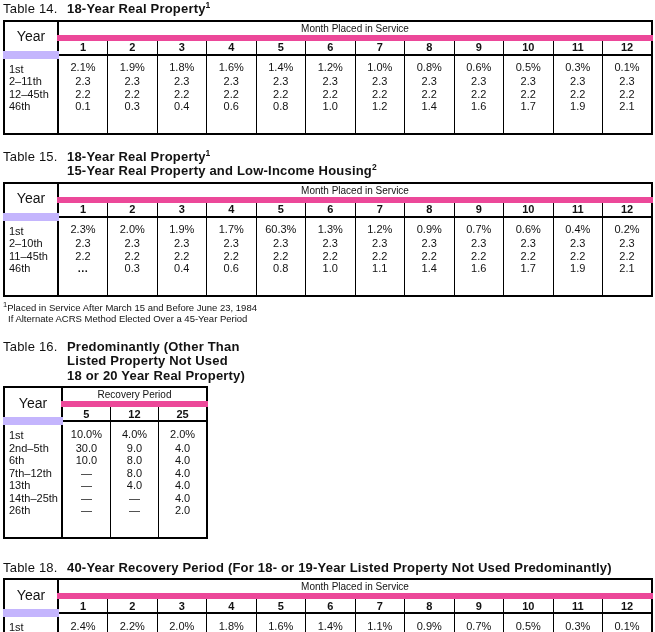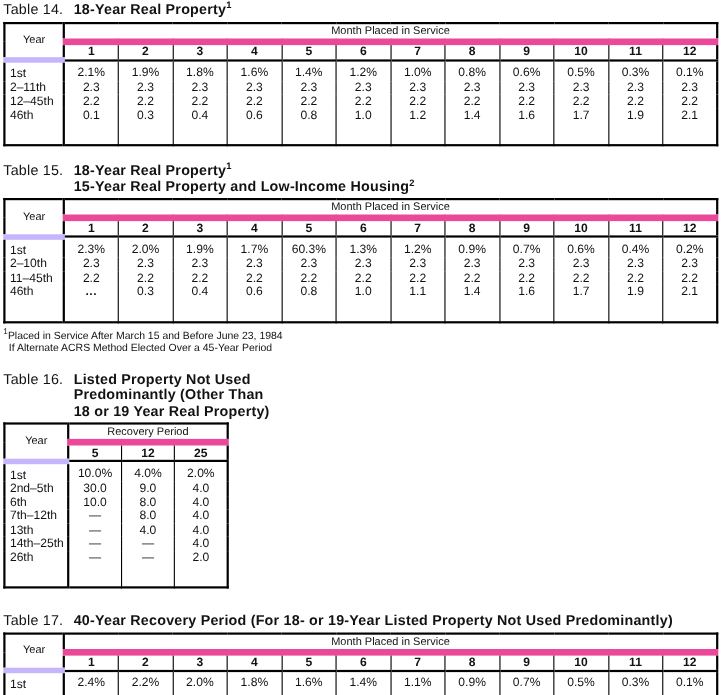--- a/index.html
+++ b/index.html
@@ -26,22 +26,22 @@
   }
   table.wide { width:650px; }
   table.narrow { width:205px; }
   table.wide col.year-col { width:54px; }
   table.narrow col.year-col { width:58px; }
 
   th, td { font-size:11px; font-weight:normal; padding:0; }
 
   th.year-th {
     border-right:2px solid #000;
-    border-bottom:5px solid #c4b5fd;
-    text-align:center; font-size:10px; vertical-align:middle;
+    border-bottom:8px solid #c4b5fd;
+    text-align:center; font-size:14px; vertical-align:middle;
   }
   th.group-th {
     border-bottom:6px solid #ec4899;
     height:17px; text-align:center; font-size:10px; vertical-align:middle;
   }
   th.month-th {
     border-left:1px solid #000;
     border-bottom:2px solid #000;
     height:17px; text-align:center; font-weight:bold; vertical-align:middle;
   }
@@ -286,23 +286,23 @@
     <div class="footnotes">
         <div class="footnote"><sup>1</sup>Placed in Service After March 15 and Before June 23, 1984</div>
         <div class="footnote no-sup">If Alternate ACRS Method Elected Over a 45-Year Period</div>
       </div>
   </section>
 
   <section class="table-block" id="block-t16">
     <div class="caption">
       <span class="caption-label">Table 16.</span>
       <span class="caption-title">
+          <div class="caption-line">Predominantly (Other Than</div>
           <div class="caption-line">Listed Property Not Used</div>
-          <div class="caption-line">Predominantly (Other Than</div>
-          <div class="caption-line">18 or 19 Year Real Property)</div>
+          <div class="caption-line">18 or 20 Year Real Property)</div>
         </span>
     </div>
     <table class="grid narrow">
         <colgroup>
           <col class="year-col">
           <col>
           <col>
           <col>
         </colgroup>
         <thead>
@@ -359,21 +359,21 @@
             <td>—</td>
             <td>2.0</td>
           </tr>
         </tbody>
       </table>
     <div class="footnotes"></div>
   </section>
 
   <section class="table-block" id="block-t17">
     <div class="caption">
-      <span class="caption-label">Table 17.</span>
+      <span class="caption-label">Table 18.</span>
       <span class="caption-title">
           <div class="caption-line">40-Year Recovery Period (For 18- or 19-Year Listed Property Not Used Predominantly)</div>
         </span>
     </div>
     <table class="grid wide">
         <colgroup>
           <col class="year-col">
           <col>
           <col>
           <col>

